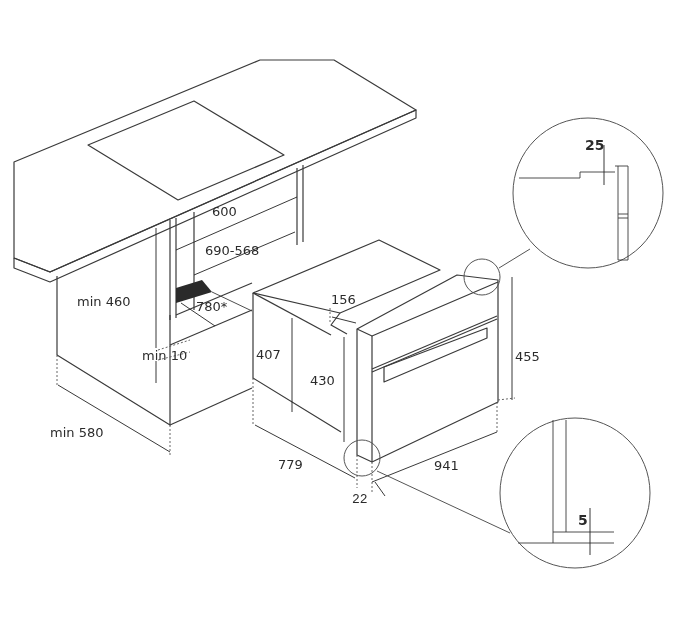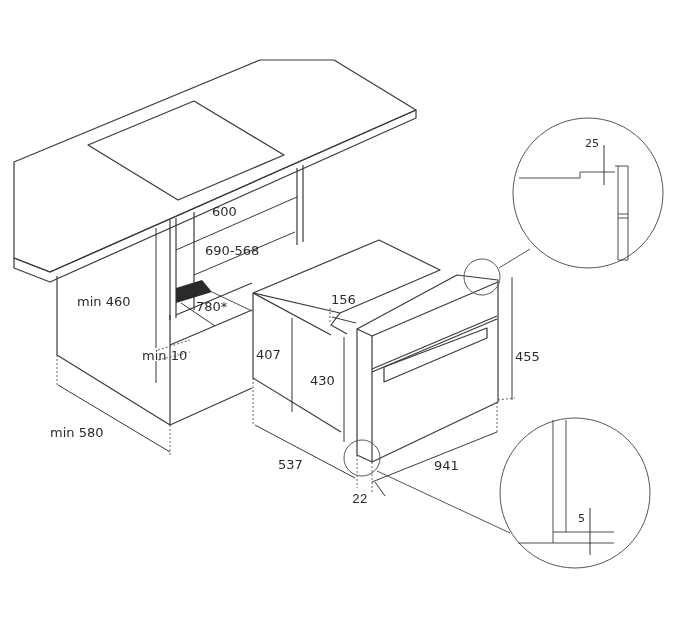--- a/index.html
+++ b/index.html
@@ -5,21 +5,21 @@
   html, body { margin: 0; padding: 0; background: #ffffff; }
   body { width: 680px; height: 630px; overflow: hidden; position: relative;
          font-family: "DejaVu Sans", "Liberation Sans", sans-serif; }
   svg { position: absolute; left: 0; top: 0; }
   .ln { stroke: #3a3a3a; stroke-width: 1.2; fill: none; stroke-linejoin: round; }
   .thin { stroke: #3a3a3a; stroke-width: 0.9; fill: none; }
   .dash { stroke: #555; stroke-width: 0.9; fill: none; stroke-dasharray: 2 2; }
   .dim { stroke: #222; stroke-width: 0.9; fill: none; }
   .ci { stroke: #555; stroke-width: 1; fill: none; }
   .lbl { position: absolute; color: #2b2b2b; font-size: 13px; white-space: nowrap; line-height: 1; }
-  .lbl.sm { font-size: 11px; }
+  .lbl.sm { font-size: 14px; font-weight: bold; }
 </style>
 </head>
 <body>
 
 <svg width="680" height="630" viewBox="0 0 680 630">
 
   <g>
     <polygon class="ln" points="14,162 260,60 334,60 416,110 50,272 14,258"></polygon>
     <polyline class="ln" points="14,258 50,272 416,110 416,118 50,282 14,268 14,258"></polyline>
 
@@ -117,18 +117,18 @@
 <div class="lbl" style="left:205px;top:244px;">690-568</div>
 <div class="lbl" style="left:196px;top:300px;">780*</div>
 <div class="lbl" style="left:77px;top:295px;">min 460</div>
 <div class="lbl" style="left:94px;top:349px;margin-left:48px;">min 10</div>
 <div class="lbl" style="left:50px;top:426px;">min 580</div>
 
 <div class="lbl" style="left:331px;top:293px;">156</div>
 <div class="lbl" style="left:256px;top:348px;text-align:center;">407</div>
 <div class="lbl" style="left:310px;top:374px;">430</div>
 <div class="lbl" style="left:515px;top:350px;">455</div>
-<div class="lbl" style="left:278px;top:458px;">537</div>
+<div class="lbl" style="left:278px;top:458px;">779</div>
 <div class="lbl" style="left:434px;top:459px;">941</div>
 <div class="lbl" style="left:352px;top:493px;font-family:Liberation Mono, monospace;">22</div>
 
 <div class="lbl sm" style="left:585px;top:138px;">25</div>
 <div class="lbl sm" style="left:578px;top:513px;">5</div>
 
 </body></html>

